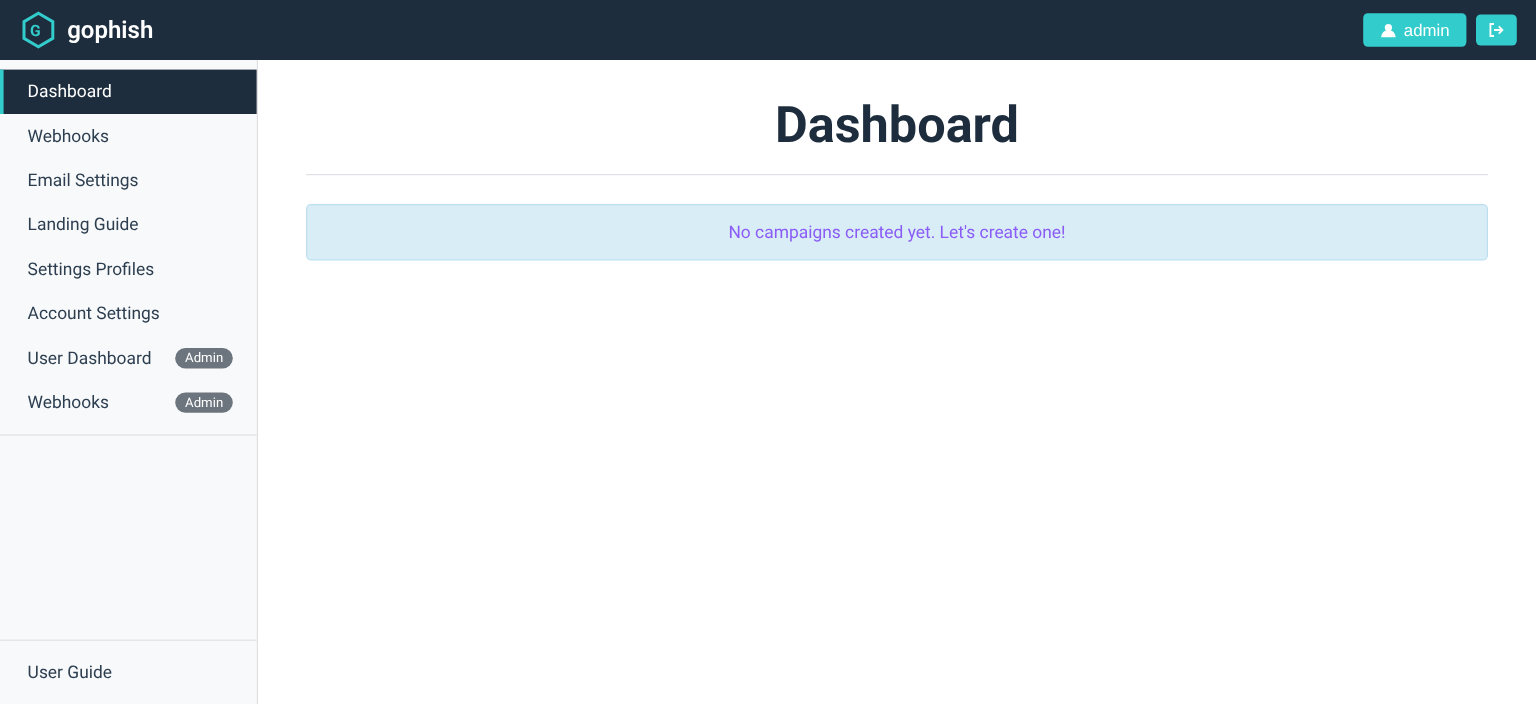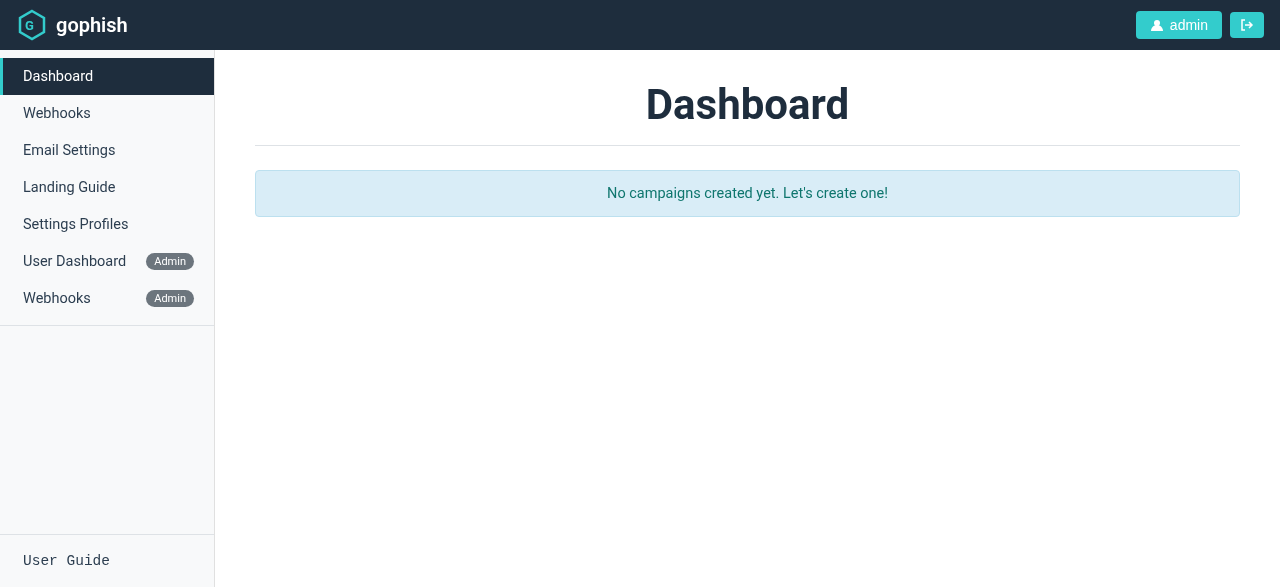--- a/index.html
+++ b/index.html
@@ -114,21 +114,20 @@
       padding: 2px 8px;
     }
     .sidebar-divider {
       border: none;
       border-top: 1px solid #dee2e6;
       margin: 8px 0;
     }
     .sidebar-bottom {
       padding: 8px 0;
       border-top: 1px solid #dee2e6;
-      font-family: Liberation Mono, monospace;
     }
 
     
     .main-content {
       flex: 1;
       background-color: #ffffff;
       padding: 30px 40px;
       overflow-y: auto;
     }
     .page-title {
@@ -140,21 +139,21 @@
     .page-divider {
       border: none;
       border-top: 1px solid #dee2e6;
       margin-bottom: 24px;
     }
     .alert-info {
       background-color: #d9edf7;
       border: 1px solid #bce0ef;
       border-radius: 4px;
       padding: 14px 27px;
-      color: #0f766e;
+      color: #8b5cf6;
       font-size: 14.5px;
     }
   </style>
 </head>
 <body>
 
 <nav class="navbar">
   <a class="navbar-brand">
     <svg class="navbar-brand-icon" viewBox="0 0 32 32" fill="none" xmlns="http://www.w3.org/2000/svg">
       <polygon points="16,2 28,9 28,23 16,30 4,23 4,9" fill="none" stroke="#3cc" stroke-width="2.5"></polygon>
@@ -193,20 +192,23 @@
           <a class="sidebar-item">
             <span>Email Settings</span>
           </a>
           <a class="sidebar-item">
             <span>Landing Guide</span>
           </a>
           <a class="sidebar-item">
             <span>Settings Profiles</span>
           </a>
           <a class="sidebar-item">
+            <span>Account Settings</span>
+          </a>
+          <a class="sidebar-item">
             <span>User Dashboard</span>
             <span class="sidebar-badge">Admin</span>
           </a>
           <a class="sidebar-item">
             <span>Webhooks</span>
             <span class="sidebar-badge">Admin</span>
           </a>
         </div>
       <hr class="sidebar-divider">
     </nav>

